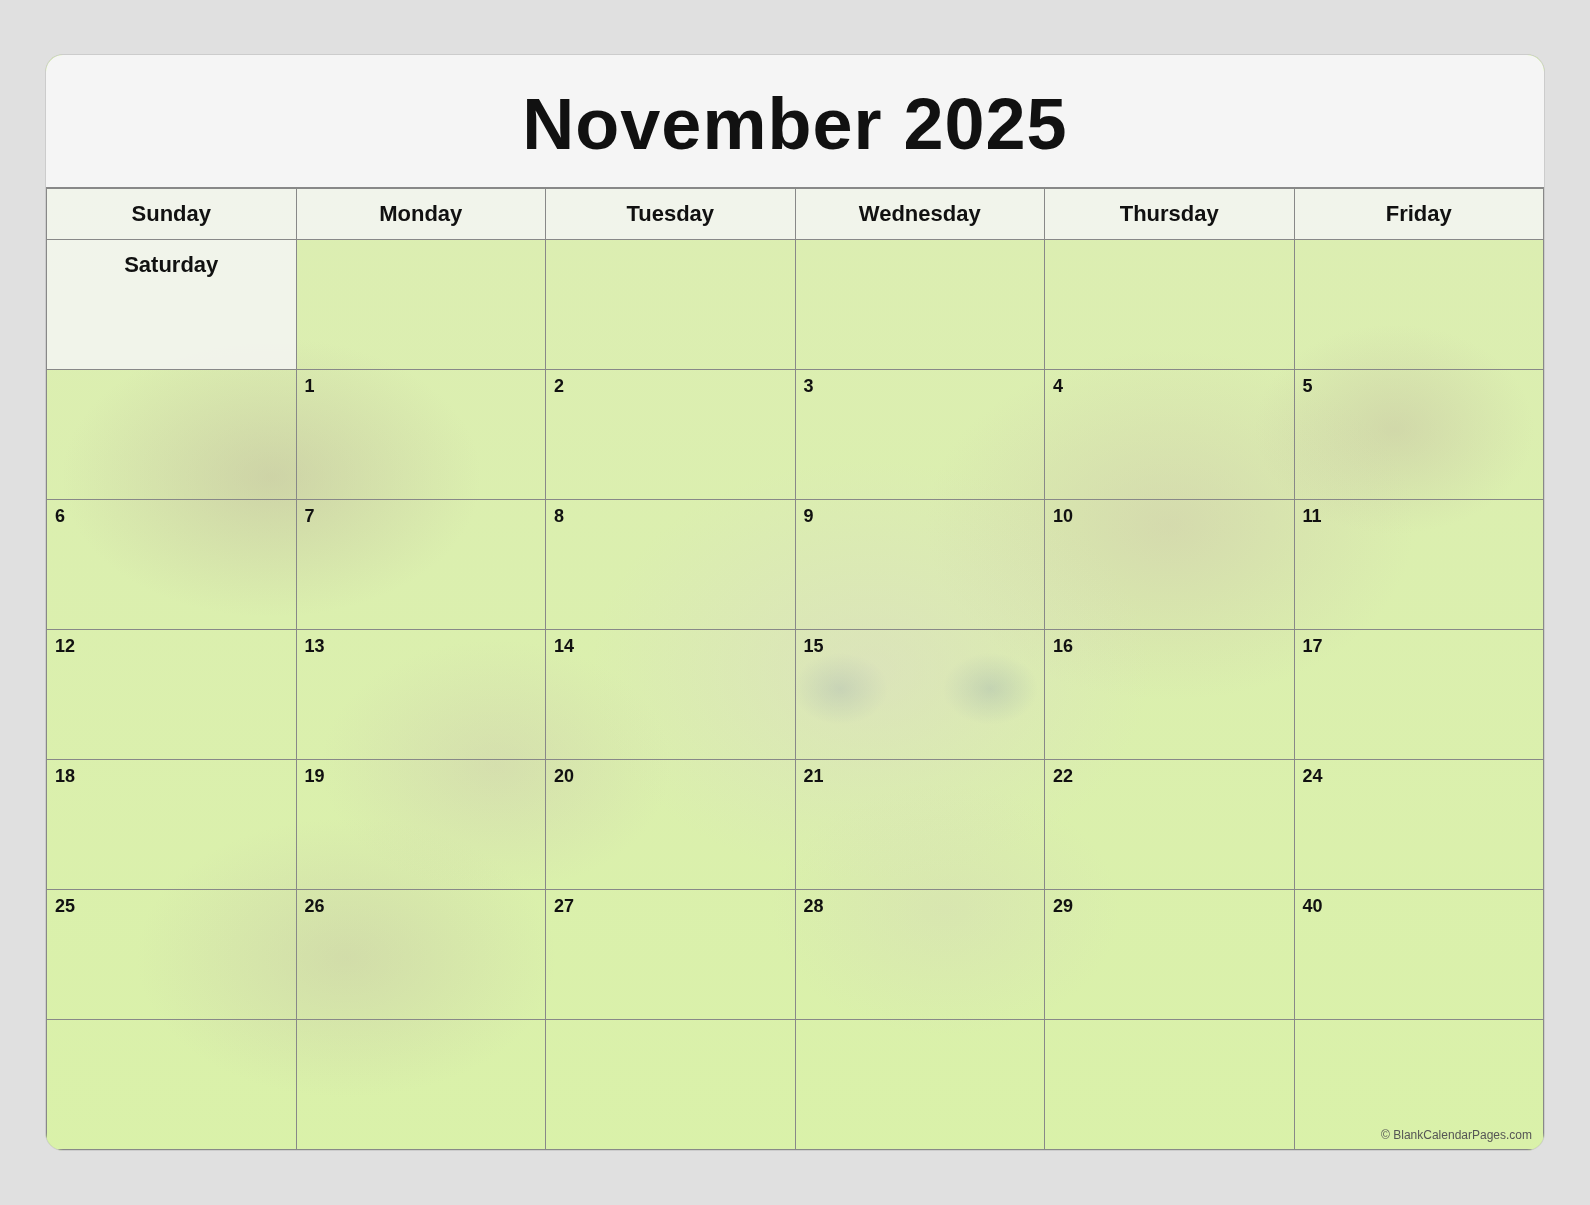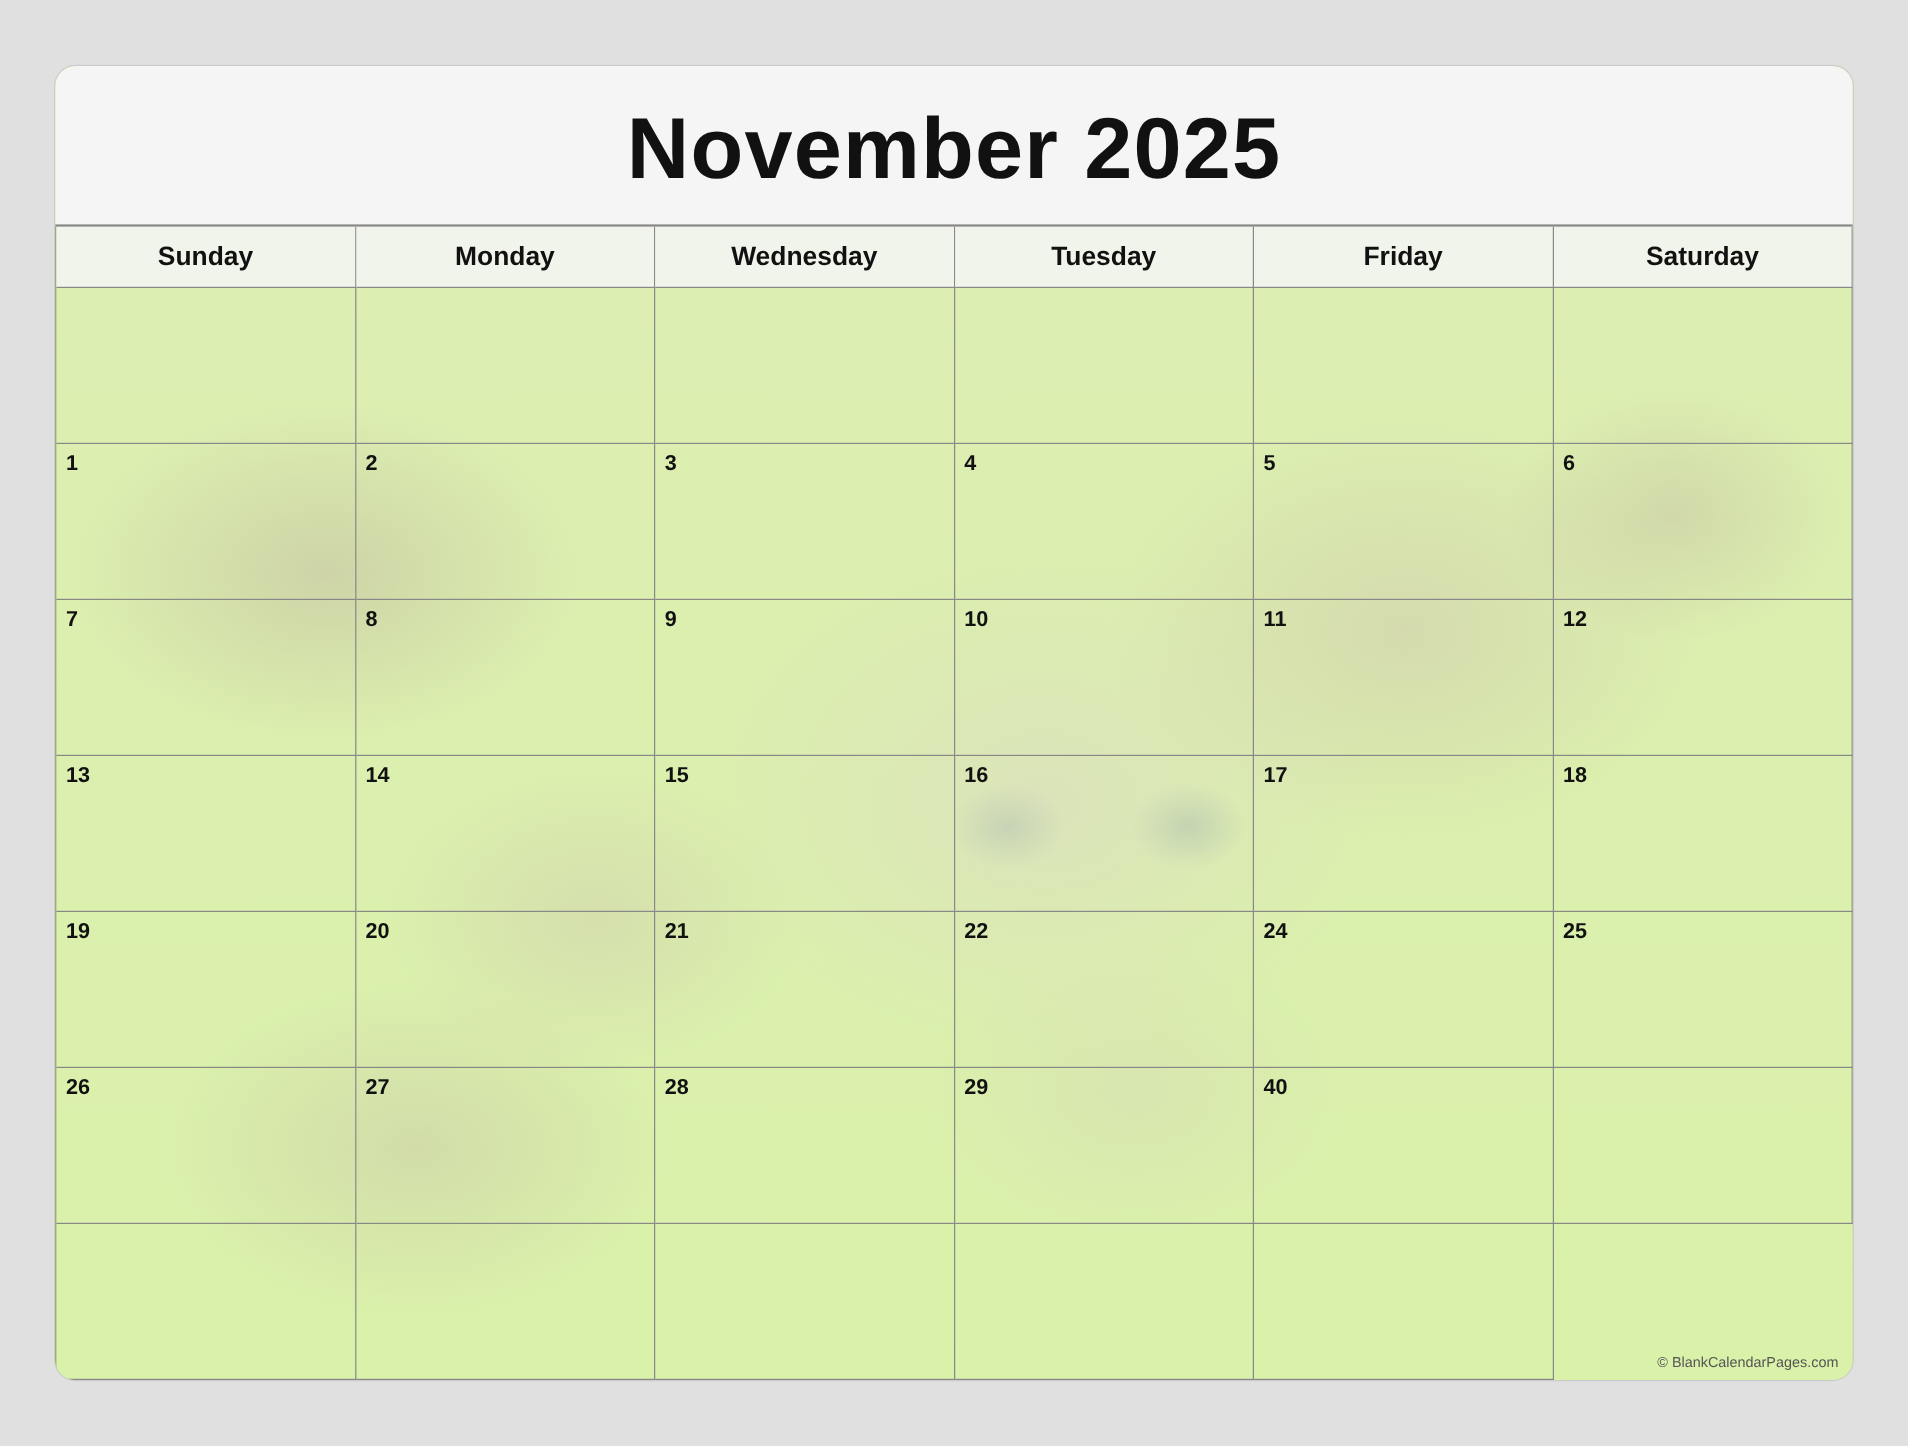--- a/index.html
+++ b/index.html
@@ -105,22 +105,23 @@
 
 <div class="calendar-wrapper">
   <div class="calendar-header">
     <h1 class="calendar-title">November 2025</h1>
   </div>
   <div class="calendar-grid">
     <div class="calendar-bg"></div>
 
     <div class="day-header">Sunday</div>
     <div class="day-header">Monday</div>
+    <div class="day-header">Tuesday</div>
     <div class="day-header">Wednesday</div>
-    <div class="day-header">Tuesday</div>
+    <div class="day-header">Thursday</div>
     <div class="day-header">Friday</div>
     <div class="day-header">Saturday</div>
 
     <div class="day-cell empty-cell"></div>
     <div class="day-cell empty-cell"></div>
     <div class="day-cell empty-cell"></div>
     <div class="day-cell empty-cell"></div>
     <div class="day-cell empty-cell"></div>
     <div class="day-cell empty-cell"></div>
     <div class="day-cell">

